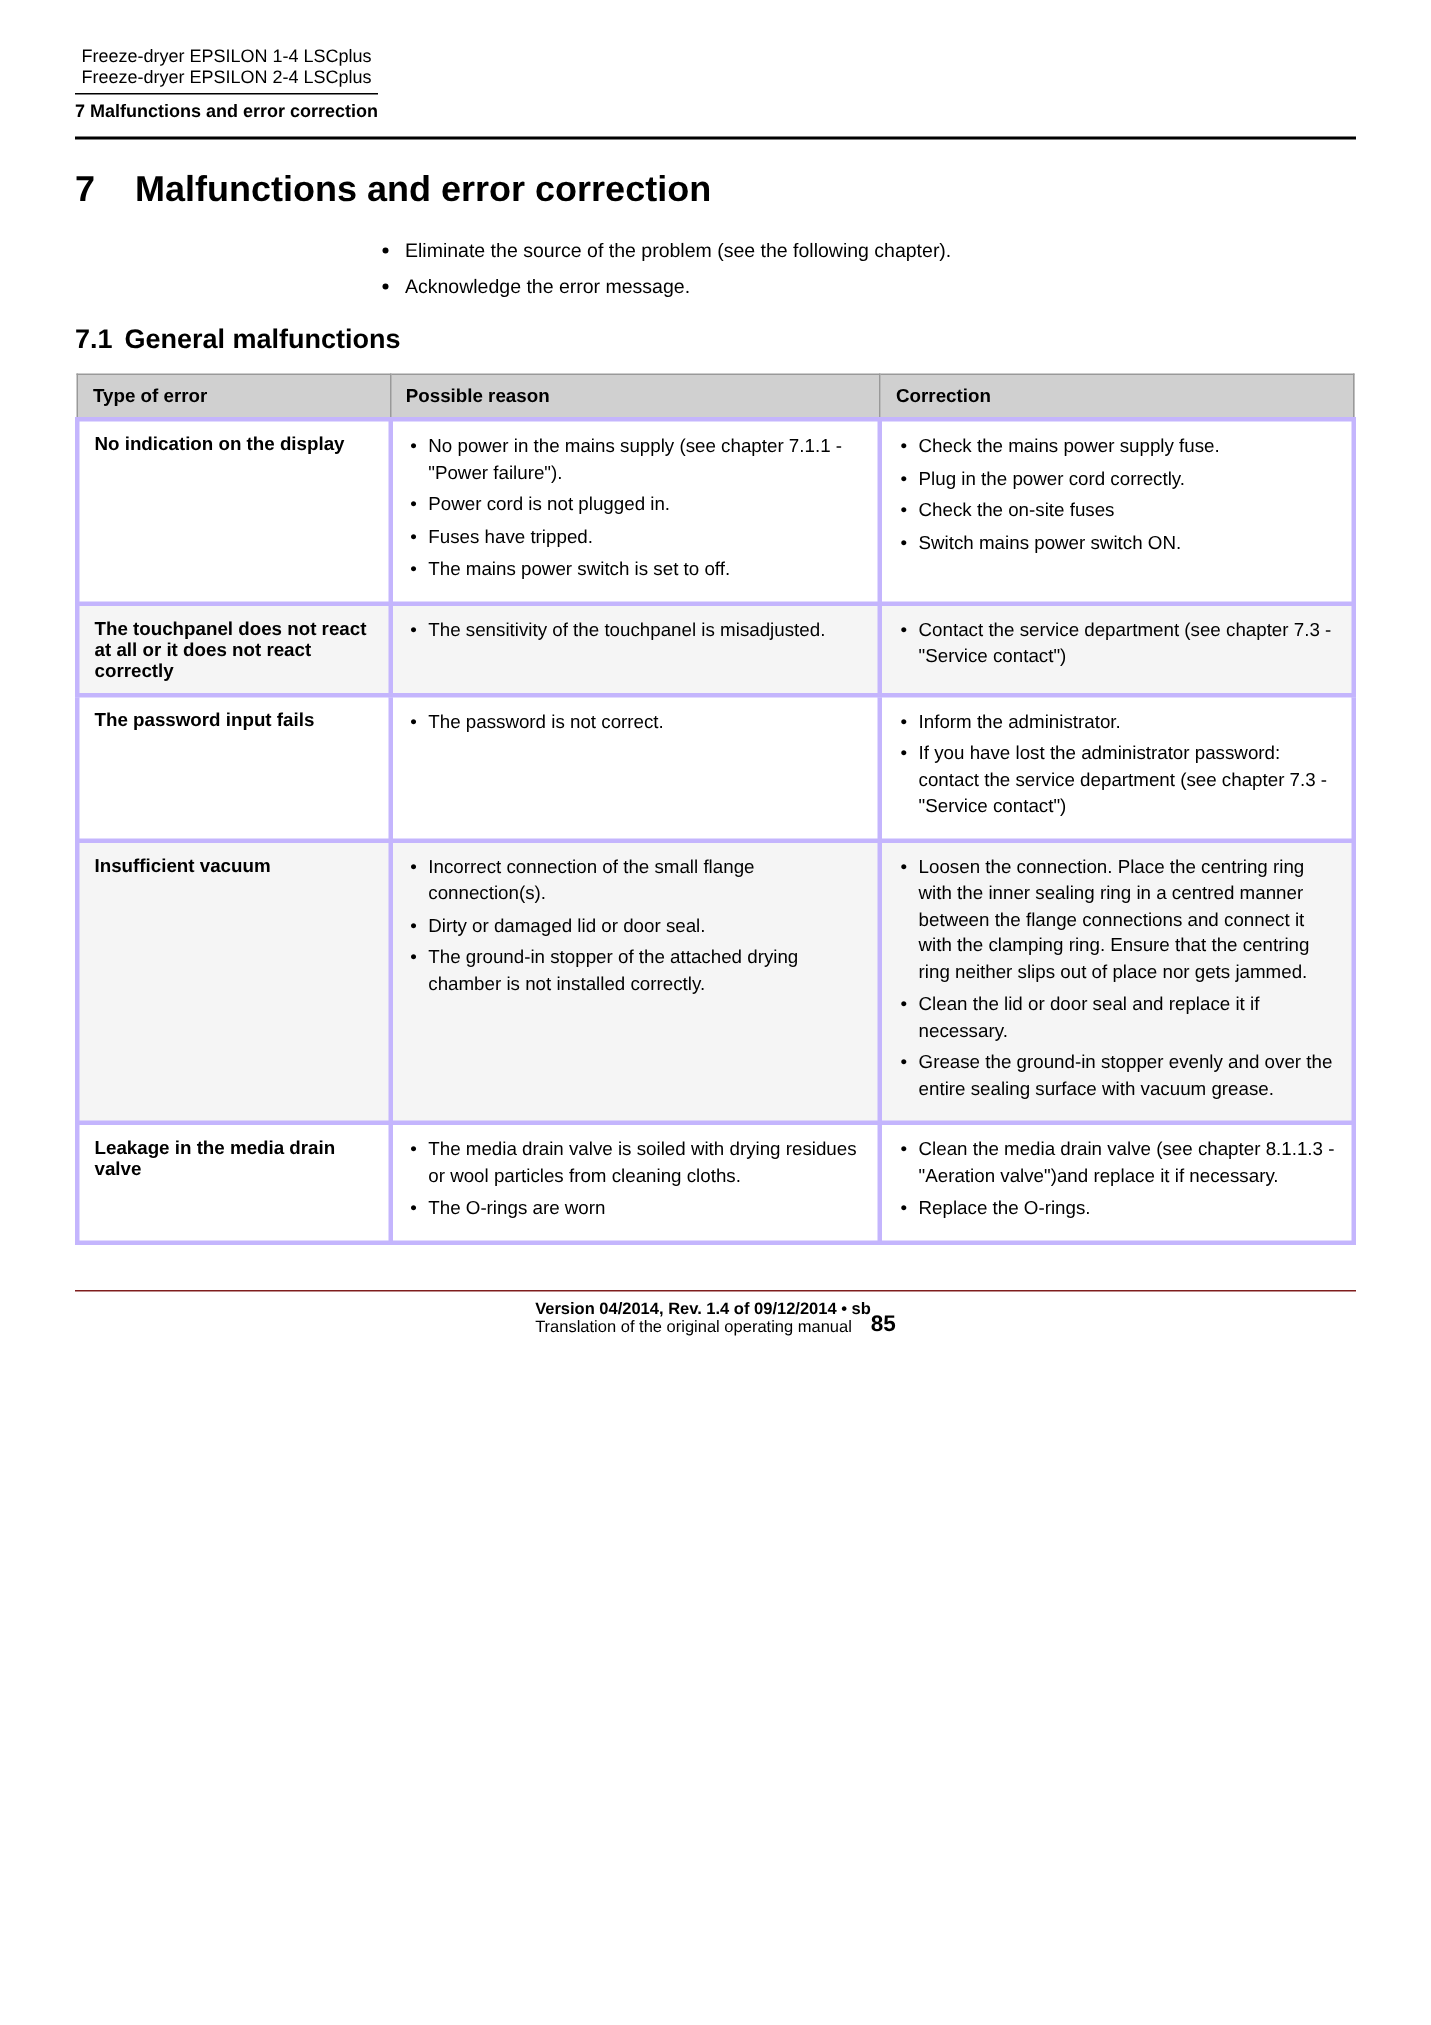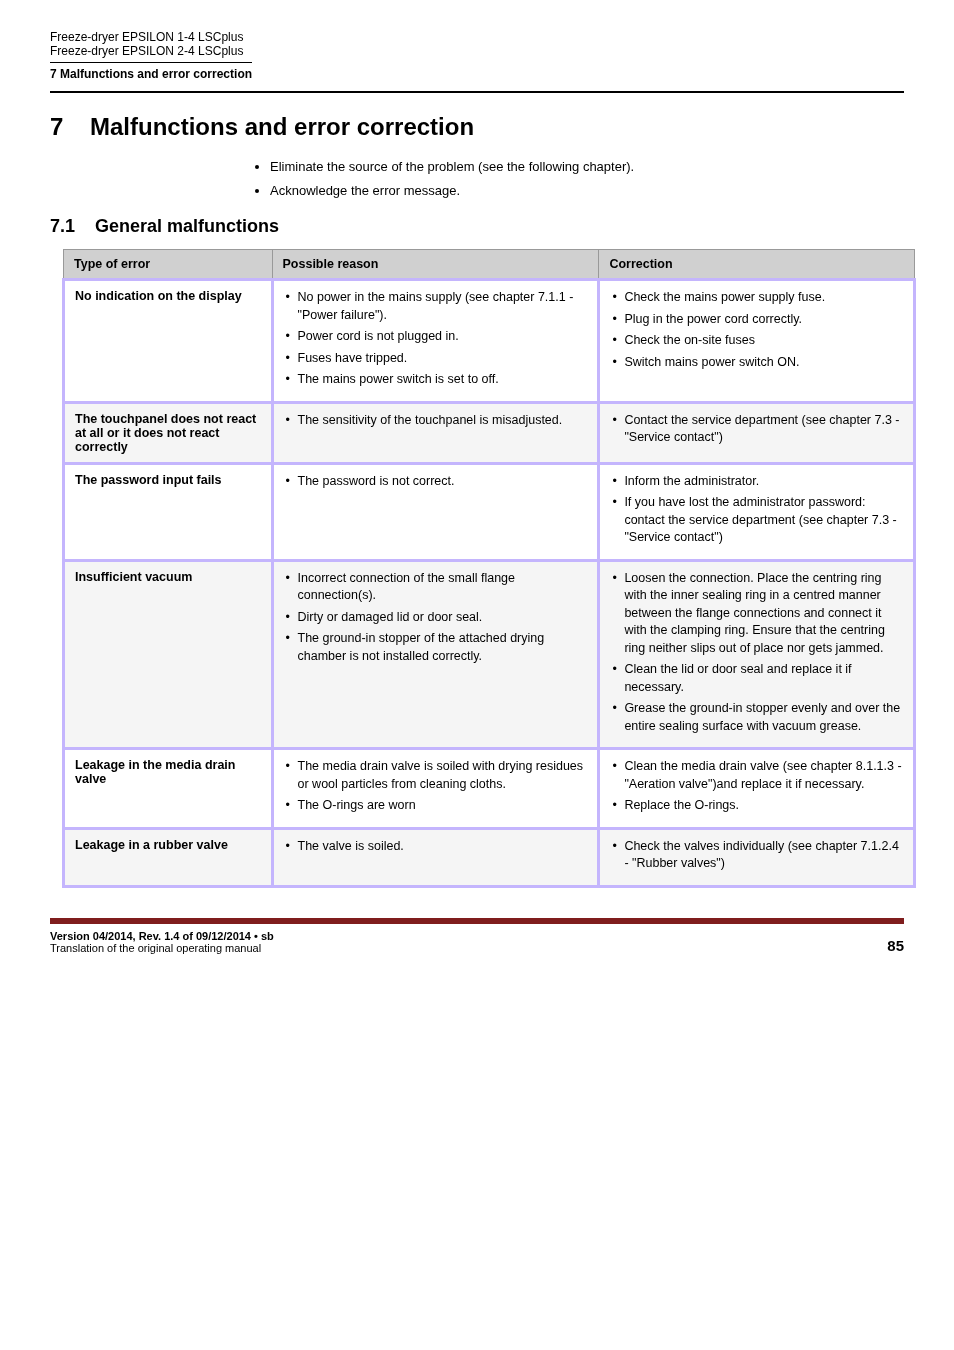--- a/index.html
+++ b/index.html
@@ -26,21 +26,21 @@
       border-bottom: 2px solid #000;
       padding-bottom: 10px;
       margin-bottom: 20px;
     }
     .logo-area {
       display: flex;
       flex-direction: column;
       align-items: flex-start;
     }
     .header-right {
-      text-align: left;
+      text-align: center;
       font-size: 12px;
     }
     .header-right .section-label {
       font-weight: bold;
       border-top: 1px solid #000;
       padding-top: 4px;
       margin-top: 4px;
     }
     
     .chapter-heading {
@@ -68,28 +68,27 @@
       margin-bottom: 4px;
       line-height: 1.5;
     }
     
     .section-heading {
       font-size: 18px;
       font-weight: bold;
       margin-bottom: 12px;
       display: flex;
       align-items: baseline;
-      gap: 20px;
+      gap: 8px;
     }
     
     .error-table {
       width: 100%;
       border-collapse: collapse;
       font-size: 12.5px;
-      margin-left: 12px;
     }
     .error-table th {
       background: #d0d0d0;
       font-weight: bold;
       padding: 7px 10px;
       text-align: left;
       border: 1px solid #999;
     }
     .error-table td {
       border: 3px solid #c4b5fd;
@@ -124,24 +123,24 @@
       line-height: 1.4;
     }
     .cell-bullet li::before {
       content: "•";
       position: absolute;
       left: 2px;
     }
     
     .footer {
       margin-top: 30px;
-      border-top: 6px solid #7f1d1d;
+      border-top: 1px solid #7f1d1d;
       padding-top: 6px;
       display: flex;
-      justify-content: space-between;
+      justify-content: center;
       align-items: flex-end;
     }
     .footer-left {
       font-size: 11px;
     }
     .footer-left div:first-child { font-weight: bold; }
     .footer-right {
       font-size: 15px;
       font-weight: bold;
     }
@@ -261,33 +260,20 @@
               <li>The O-rings are worn</li>
             </ul>
           </td>
           <td class="correction-cell">
             <ul class="cell-bullet">
               <li>Clean the media drain valve (see chapter 8.1.1.3 - "Aeration valve")and replace it if necessary.</li>
               <li>Replace the O-rings.</li>
             </ul>
           </td>
         </tr>
-        <tr>
-          <td class="type-cell">Leakage in a rubber valve</td>
-          <td class="reason-cell">
-            <ul class="cell-bullet">
-              <li>The valve is soiled.</li>
-            </ul>
-          </td>
-          <td class="correction-cell">
-            <ul class="cell-bullet">
-              <li>Check the valves individually (see chapter 7.1.2.4 - "Rubber valves")</li>
-            </ul>
-          </td>
-        </tr>
       </tbody>
   </table>
 
   <div class="footer">
     <div class="footer-left">
       <div>Version 04/2014, Rev. 1.4 of 09/12/2014 • sb</div>
       <div>Translation of the original operating manual</div>
     </div>
     <div class="footer-right">85</div>
   </div>

